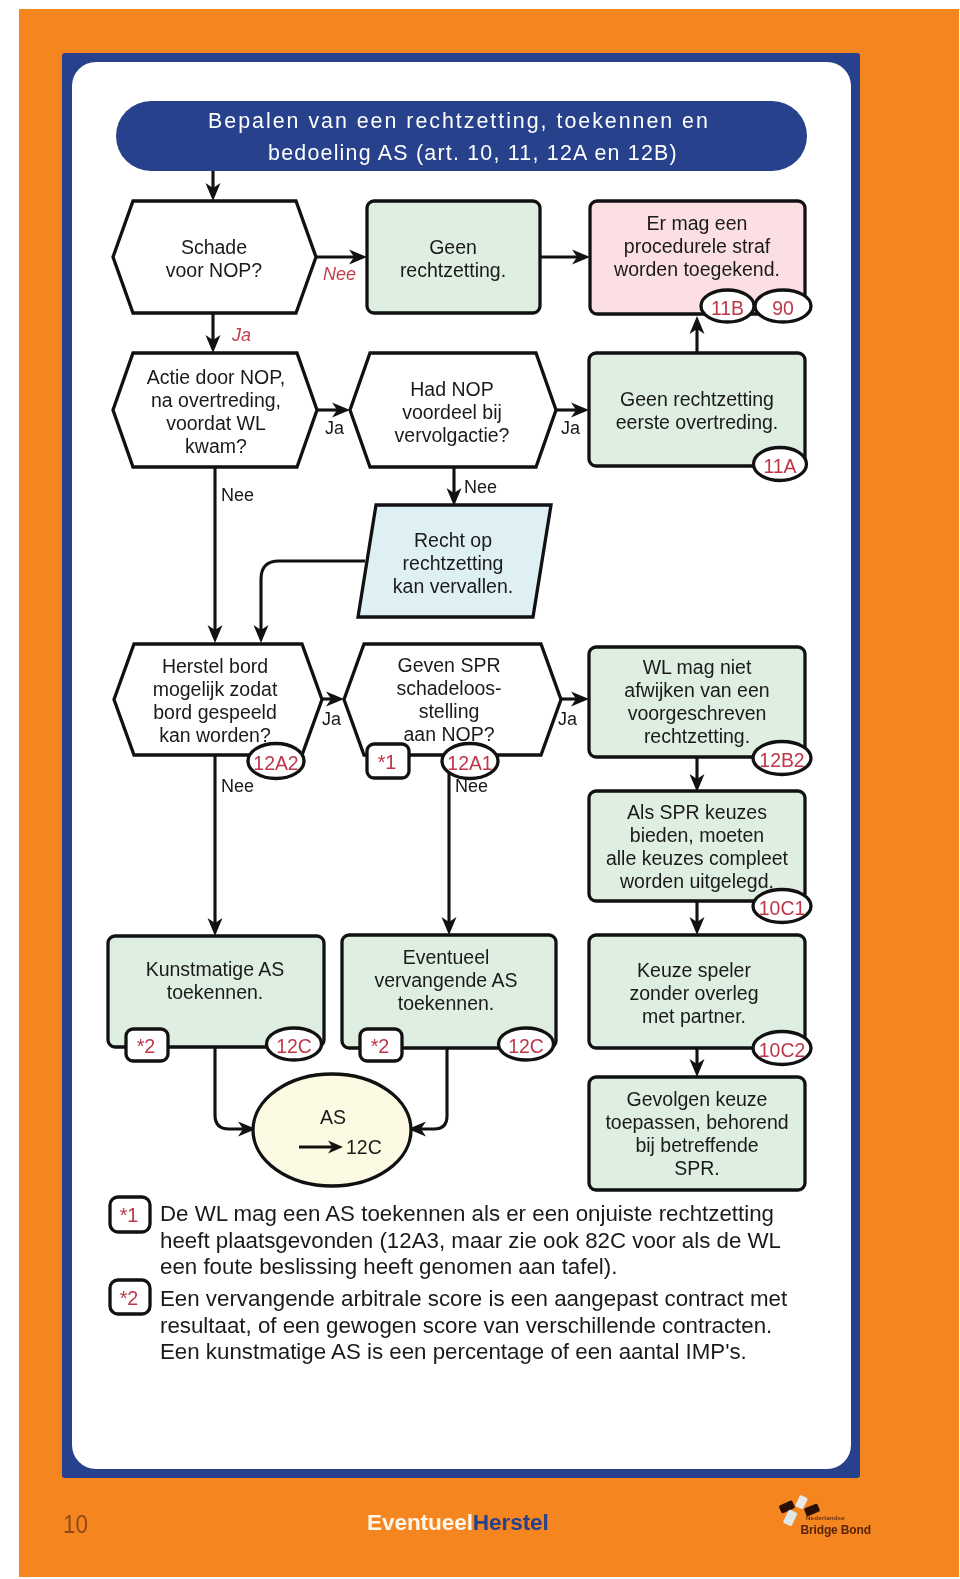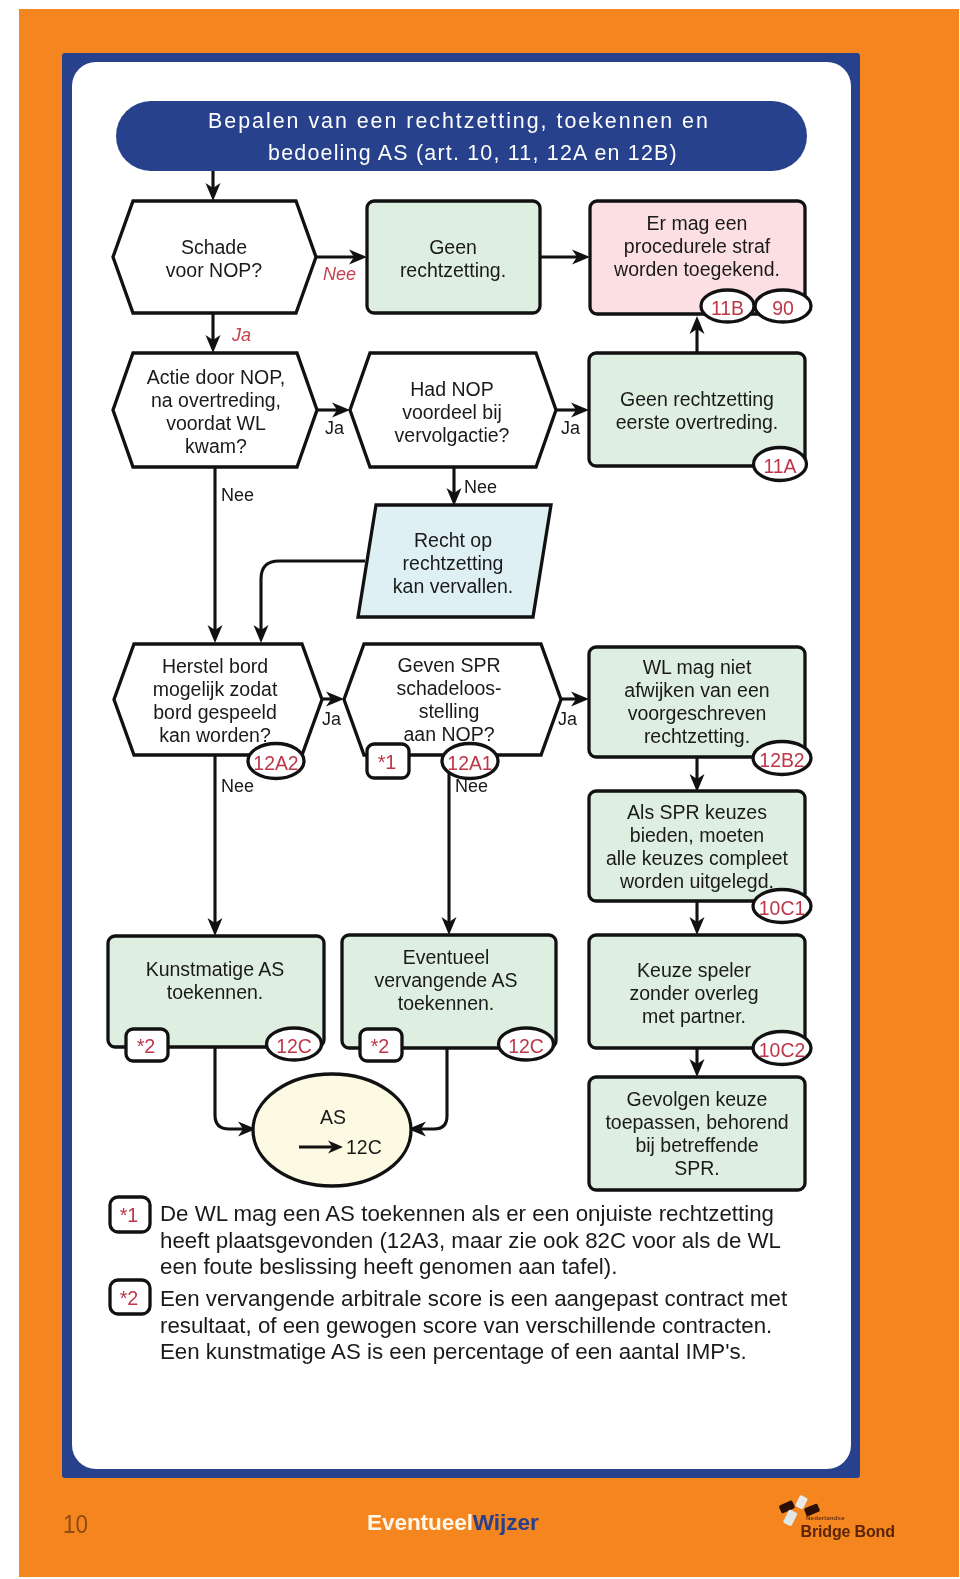--- a/index.html
+++ b/index.html
@@ -20,21 +20,21 @@
   .title-l1{letter-spacing:1.98px;}
   .title-l2{letter-spacing:1.22px;}
   #footer{position:absolute;left:0;top:0;width:960px;height:1579px;border-radius:18px;}
   #pagenum{position:absolute;left:54px;top:1509px;font-size:26px;color:#8F4A16;transform:scaleX(0.86);transform-origin:left top;}
   #brand{position:absolute;left:358px;top:1510px;font-size:22.6px;font-weight:bold;letter-spacing:-0.1px;white-space:nowrap;}
   #brand .p1{color:#FCF7EA;}
   #brand .p2{color:#27418C;}
   #logo{position:absolute;left:766px;top:1494px;width:52px;height:40px;}
   #logotext{position:absolute;left:797px;top:1515px;line-height:1;}
   #logotext .l1{display:block;font-size:6.2px;font-weight:bold;color:#6B3010;letter-spacing:0.15px;}
-  #logotext .l2{display:block;font-size:16px;font-weight:bold;color:#5A2409;letter-spacing:-0.15px;margin-top:2.5px;margin-left:-5.5px;}
+  #logotext .l2{display:block;font-size:12px;font-weight:bold;color:#5A2409;letter-spacing:-0.15px;margin-top:2.5px;margin-left:-5.5px;}
 </style>
 </head>
 <body>
 
 <div id="page">
   <div id="orange">
     <div id="bluecard">
       <div id="white"></div>
     </div>
   </div>
@@ -224,21 +224,21 @@
 <text class="fn-txt" text-anchor="start"><tspan x="151" y="1221">De WL mag een AS toekennen als er een onjuiste rechtzetting</tspan><tspan x="151" y="1247.5">heeft plaatsgevonden (12A3, maar zie ook 82C voor als de WL</tspan><tspan x="151" y="1274">een foute beslissing heeft genomen aan tafel).</tspan></text>
 <g>
         <rect x="101" y="1280" width="40" height="34" rx="8" ry="8" fill="#FFFFFF" stroke="#111111" stroke-width="3.3"></rect>
         <text class="note-txt" text-anchor="middle"><tspan x="120" y="1304.5">*2</tspan></text>
       </g>
 <text class="fn-txt" text-anchor="start"><tspan x="151" y="1306">Een vervangende arbitrale score is een aangepast contract met</tspan><tspan x="151" y="1332.5">resultaat, of een gewogen score van verschillende contracten.</tspan><tspan x="151" y="1359">Een kunstmatige AS is een percentage of een aantal IMP's.</tspan></text>
   </svg>
 
   <div id="footer">
     <div id="pagenum">10</div>
-    <div id="brand"><span class="p1">Eventueel</span><span class="p2">Wijzer</span></div>
+    <div id="brand"><span class="p1">Eventueel</span><span class="p2">Herstel</span></div>
     <div id="logo"><svg viewBox="0 0 52 40" width="52" height="40">
   <g>
     <rect x="22.2" y="2.0" width="8.6" height="12.4" rx="1.8" transform="rotate(26 26.5 8.2)" fill="#E7EAE7"></rect>
     <rect x="4.6" y="8.6" width="14.6" height="8.6" rx="1.8" transform="rotate(-24 11.9 12.9)" fill="#2A0F06"></rect>
     <rect x="10.5" y="16.6" width="9.4" height="14.6" rx="1.8" transform="rotate(26 15.2 23.9)" fill="#E0E7E7"></rect>
     <rect x="29.8" y="11.6" width="14.4" height="8.6" rx="1.8" transform="rotate(-22 37 15.9)" fill="#2A0F06"></rect>
   </g>
 </svg></div>
     <div id="logotext">
         <span class="l1">Nederlandse</span>

